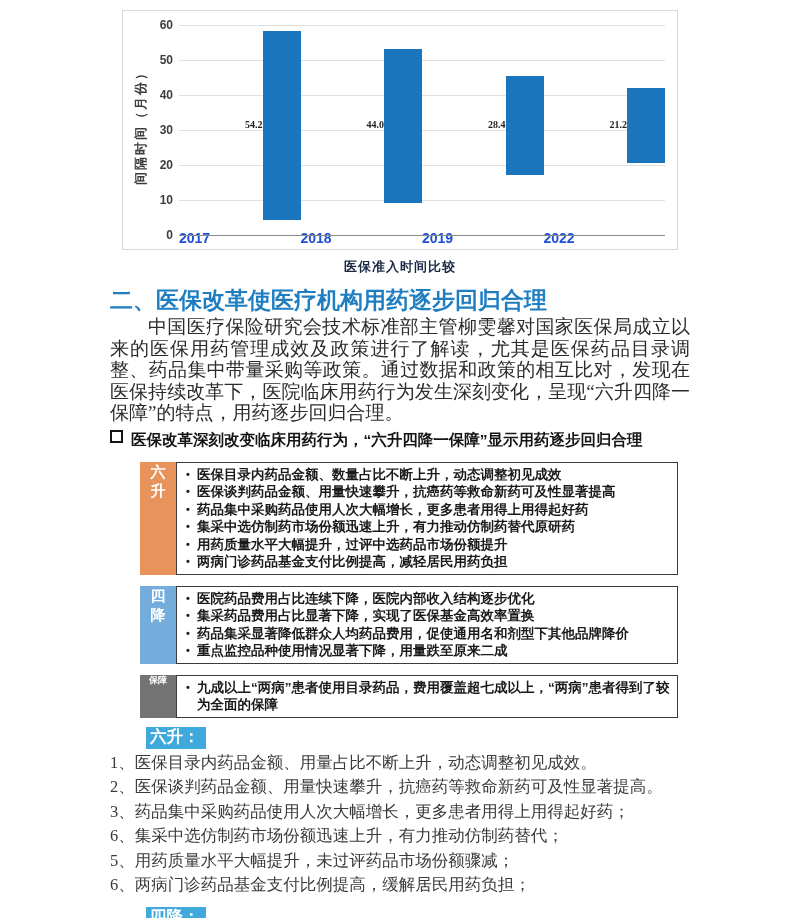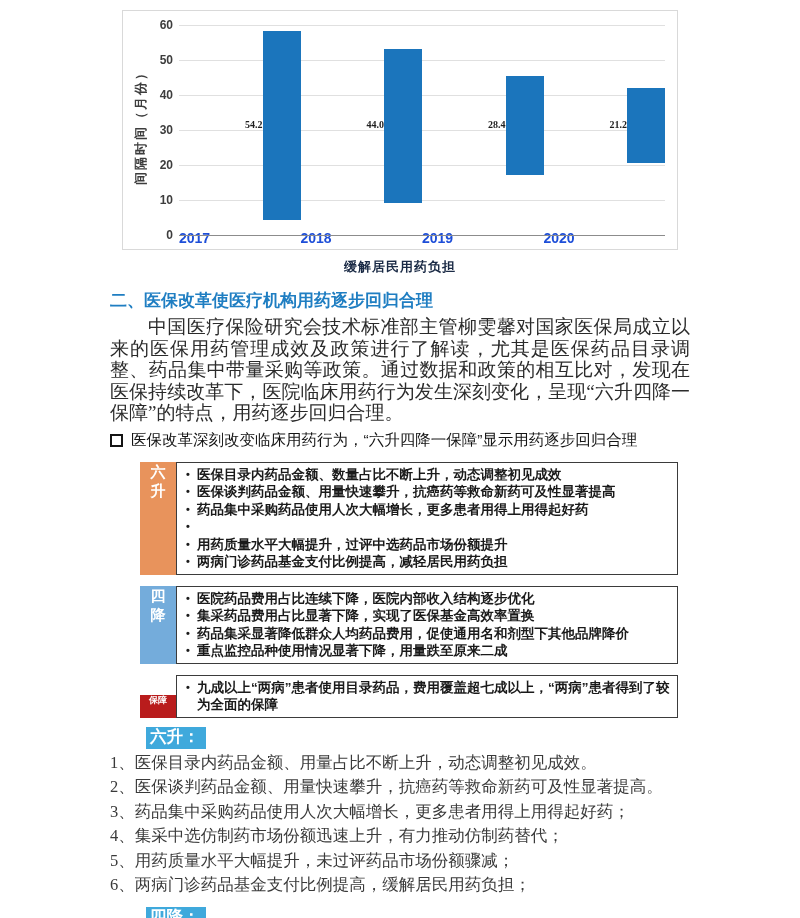--- a/index.html
+++ b/index.html
@@ -25,26 +25,26 @@
   .bar-col{flex:1;display:flex;flex-direction:row;align-items:center;justify-content:flex-end;}
   .bar-label{font:700 10px "Liberation Serif",serif;color:#1f1f1f;margin-bottom:2px;}
   .bar{width:38px;}
   .x-labels{display:flex;height:24px;align-items:center;}
   .x-label{flex:1;text-align:left;font:700 14px "Liberation Sans",sans-serif;color:#1d4ed8;}
   .chart-caption{margin:8px 120px 0 122px;width:556px;text-align:center;
                  font:700 13px "Liberation Serif",serif;color:#1a2a45;letter-spacing:1px;}
 
   
   .content{padding:0 110px;}
-  .section-heading{margin-top:13px;font-size:17px;font-weight:700;color:#1f7ec2;line-height:24px;}
+  .section-heading{margin-top:13px;font-size:23px;font-weight:700;color:#1f7ec2;line-height:24px;}
   .intro{margin-top:3px;font-size:19px;line-height:21.5px;text-align:justify;
          text-indent:2em;color:#2b2b2b;}
-  .statement{margin-top:6px;display:flex;align-items:center;
+  .statement{margin-top:6px;display:flex;align-items:flex-start;
              font-family:"Liberation Sans","DejaVu Sans",sans-serif;
-             font-weight:400;font-size:15.5px;color:#141414;}
+             font-weight:700;font-size:15.5px;color:#141414;}
   .sq{display:inline-block;width:9px;height:9px;border:2px solid #141414;margin:0 8px 0 0;flex:none;}
 
   
   .panels{margin-left:30px;width:538px;}
   .panel{display:flex;margin-top:11px;align-items:stretch;}
   .panel-tab{width:36px;flex:none;display:flex;justify-content:center;
              color:#ffffff;font-family:"Liberation Sans",sans-serif;font-weight:700;}
   .panel-tab .vtxt{width:1em;word-break:break-all;text-align:center;font-size:15px;line-height:19px;}
   .panel-tab .stxt{font-size:9px;line-height:10px;}
   .panel-body{flex:1;border:1px solid #3b3b3b;background:#fff;padding:3px 6px 3px 2px;}
@@ -102,26 +102,26 @@
             <div class="bar-col">
               <div class="bar-label">21.2</div>
               <div class="bar" style="height: 74.2px; background: rgb(27, 117, 188);"></div>
             </div>
           </div>
         </div>
       <div class="x-labels">
           <div class="x-label">2017</div>
           <div class="x-label">2018</div>
           <div class="x-label">2019</div>
-          <div class="x-label">2020</div>
+          <div class="x-label">2022</div>
         </div>
     </div>
   </div>
 </div>
-<div class="chart-caption">缓解居民用药负担</div>
+<div class="chart-caption">医保准入时间比较</div>
 
 <div class="content">
 
   <div class="section-heading">二、医保改革使医疗机构用药逐步回归合理</div>
 
   <div class="intro">中国医疗保险研究会技术标准部主管柳雯馨对国家医保局成立以来的医保用药管理成效及政策进行了解读，尤其是医保药品目录调整、药品集中带量采购等政策。通过数据和政策的相互比对，发现在医保持续改革下，医院临床用药行为发生深刻变化，呈现“六升四降一保障”的特点，用药逐步回归合理。</div>
 
   <div class="statement">
     <span class="sq"></span>
     <span>医保改革深刻改变临床用药行为，“六升四降一保障”显示用药逐步回归合理</span>
@@ -142,20 +142,21 @@
           <li>
               <span class="dot">•</span>
               <span>医保谈判药品金额、用量快速攀升，抗癌药等救命新药可及性显著提高</span>
             </li>
           <li>
               <span class="dot">•</span>
               <span>药品集中采购药品使用人次大幅增长，更多患者用得上用得起好药</span>
             </li>
           <li>
               <span class="dot">•</span>
+              <span>集采中选仿制药市场份额迅速上升，有力推动仿制药替代原研药</span>
             </li>
           <li>
               <span class="dot">•</span>
               <span>用药质量水平大幅提升，过评中选药品市场份额提升</span>
             </li>
           <li>
               <span class="dot">•</span>
               <span>两病门诊药品基金支付比例提高，减轻居民用药负担</span>
             </li>
         </ul>
@@ -182,41 +183,41 @@
             </li>
           <li>
               <span class="dot">•</span>
               <span>重点监控品种使用情况显著下降，用量跌至原来二成</span>
             </li>
         </ul>
       </div>
     </div>
 
     <div class="panel">
-      <div class="panel-tab" style="background: #b91c1c; margin-top: 20px;">
+      <div class="panel-tab" style="background: #737373;">
         <span class="stxt">保障</span>
       </div>
       <div class="panel-body">
         <ul>
           <li>
               <span class="dot">•</span>
               <span>九成以上“两病”患者使用目录药品，费用覆盖超七成以上，“两病”患者得到了较为全面的保障</span>
             </li>
         </ul>
       </div>
     </div>
   </div>
 
   <div class="nlist">
     <span class="list-head">六升：</span>
     <ol>
       <li>1、医保目录内药品金额、用量占比不断上升，动态调整初见成效。</li>
       <li>2、医保谈判药品金额、用量快速攀升，抗癌药等救命新药可及性显著提高。</li>
       <li>3、药品集中采购药品使用人次大幅增长，更多患者用得上用得起好药；</li>
-      <li>4、集采中选仿制药市场份额迅速上升，有力推动仿制药替代；</li>
+      <li>6、集采中选仿制药市场份额迅速上升，有力推动仿制药替代；</li>
       <li>5、用药质量水平大幅提升，未过评药品市场份额骤减；</li>
       <li>6、两病门诊药品基金支付比例提高，缓解居民用药负担；</li>
     </ol>
   </div>
 
   <div class="nlist">
     <span class="list-head">四降：</span>
     <ol>
       <li>1、医院药品费用占比连续下降，医院内部收入结构逐步优化；</li>
 

